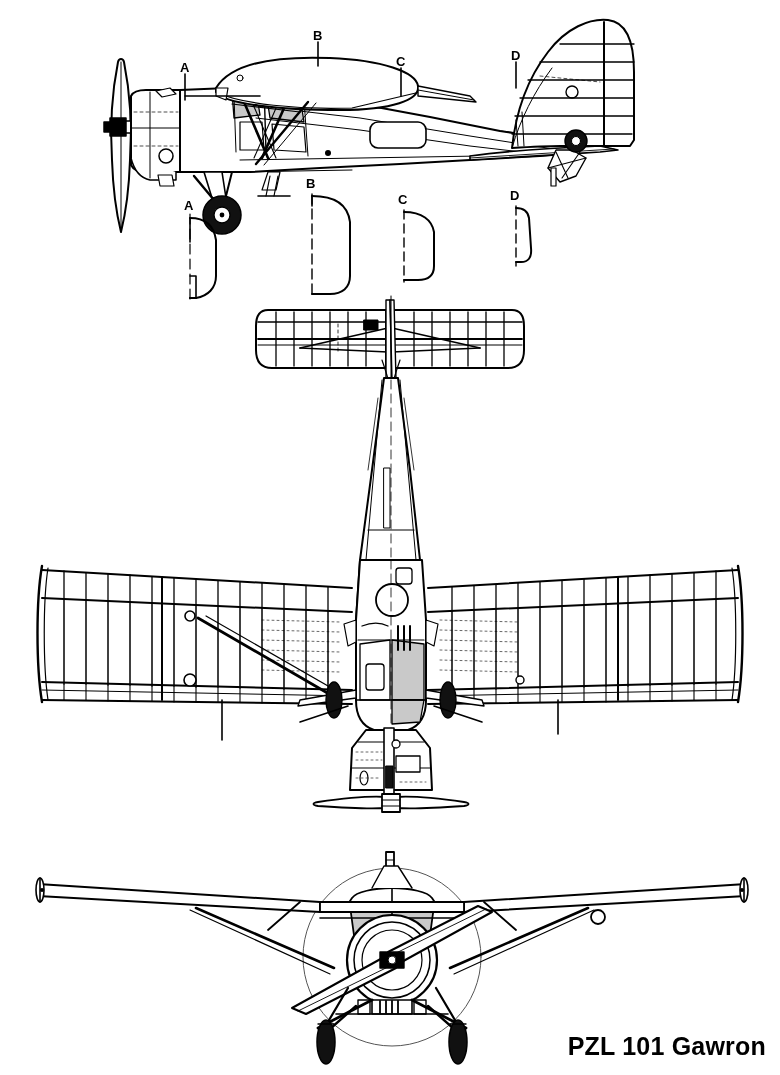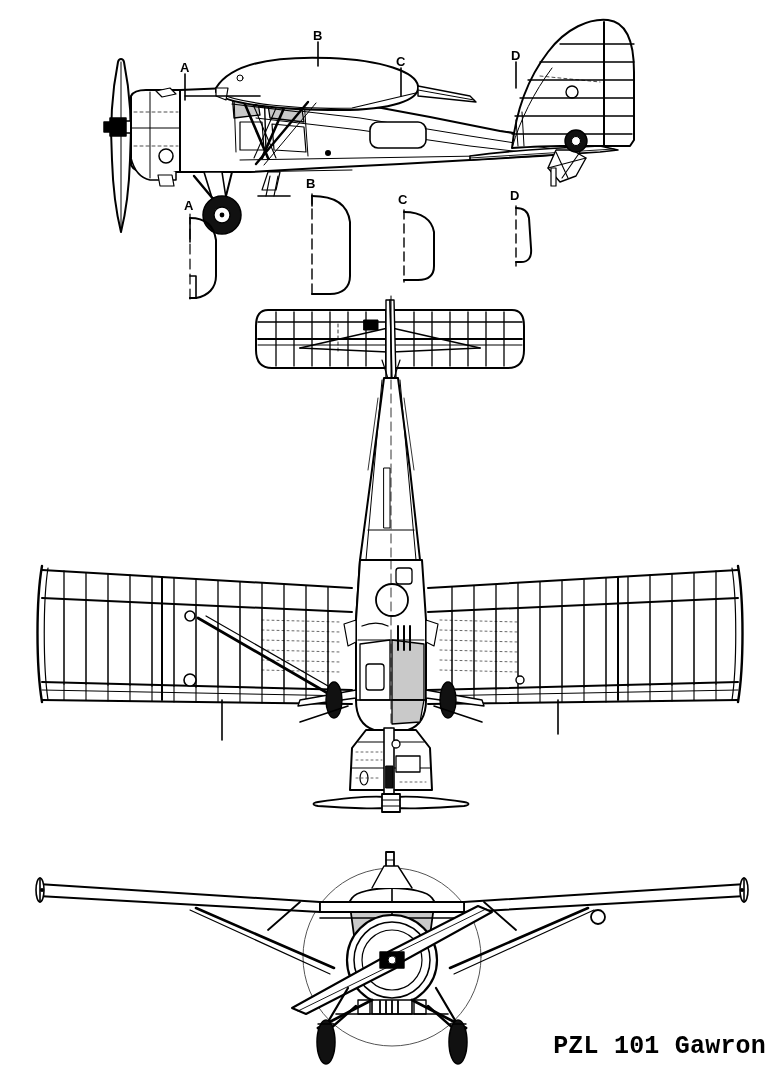--- a/index.html
+++ b/index.html
@@ -6,21 +6,21 @@
   html,body{margin:0;padding:0;background:#ffffff;}
   body{
     width:780px;height:1075px;
     font-family:"Liberation Sans", sans-serif;
     position:relative;overflow:hidden;
   }
   #sheet{position:absolute;left:0;top:0;width:780px;height:1075px;background:#fff;}
   svg{display:block;}
   .ttl{
     position:absolute;right:14px;bottom:14px;
-    font-family:Liberation Mono, monospace;
+    font-family:Liberation Sans, sans-serif;
     font-weight:bold;font-size:25px;letter-spacing:0.2px;color:#000;
     white-space:nowrap;
   }
   .mk{font-family:"Liberation Sans",sans-serif;font-weight:bold;font-size:13px;fill:#000;}
 </style>
 </head>
 <body>
 
 <div id="sheet">
 

